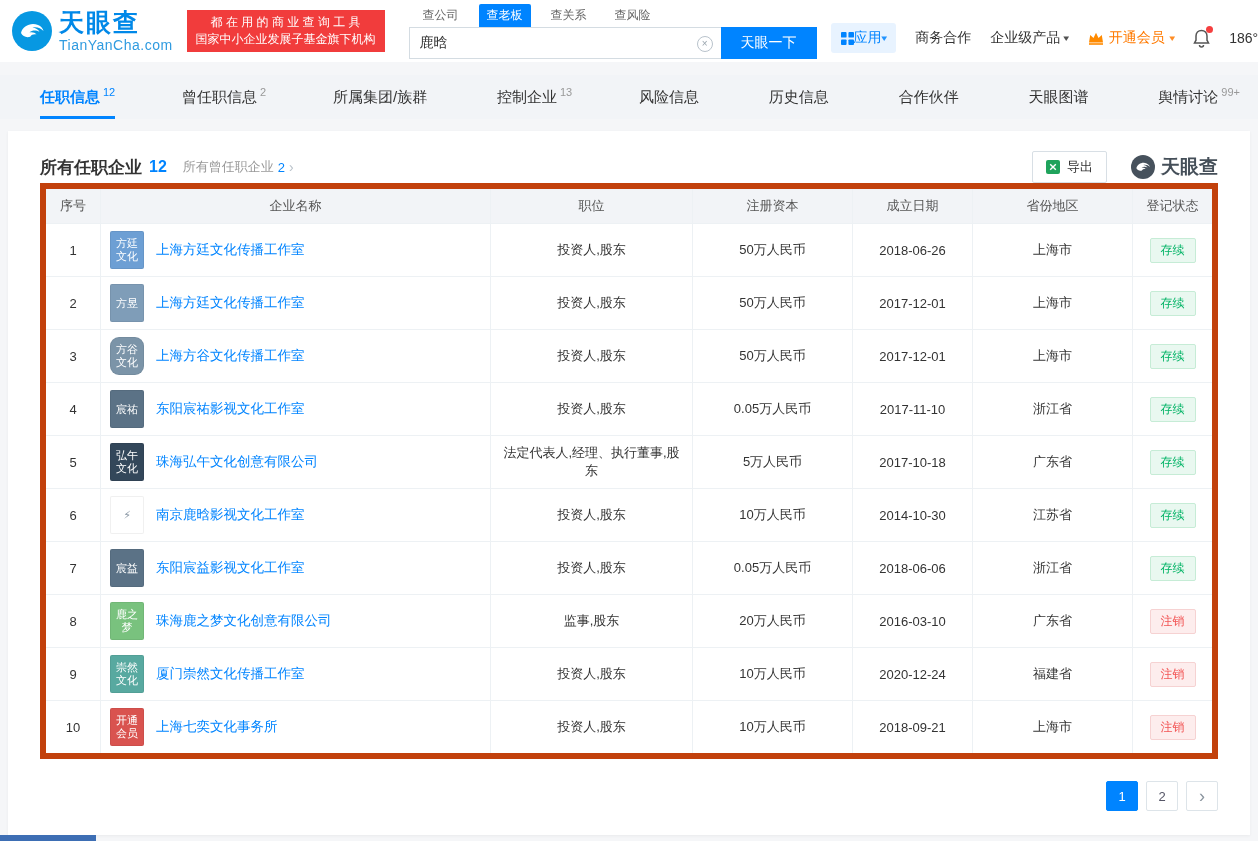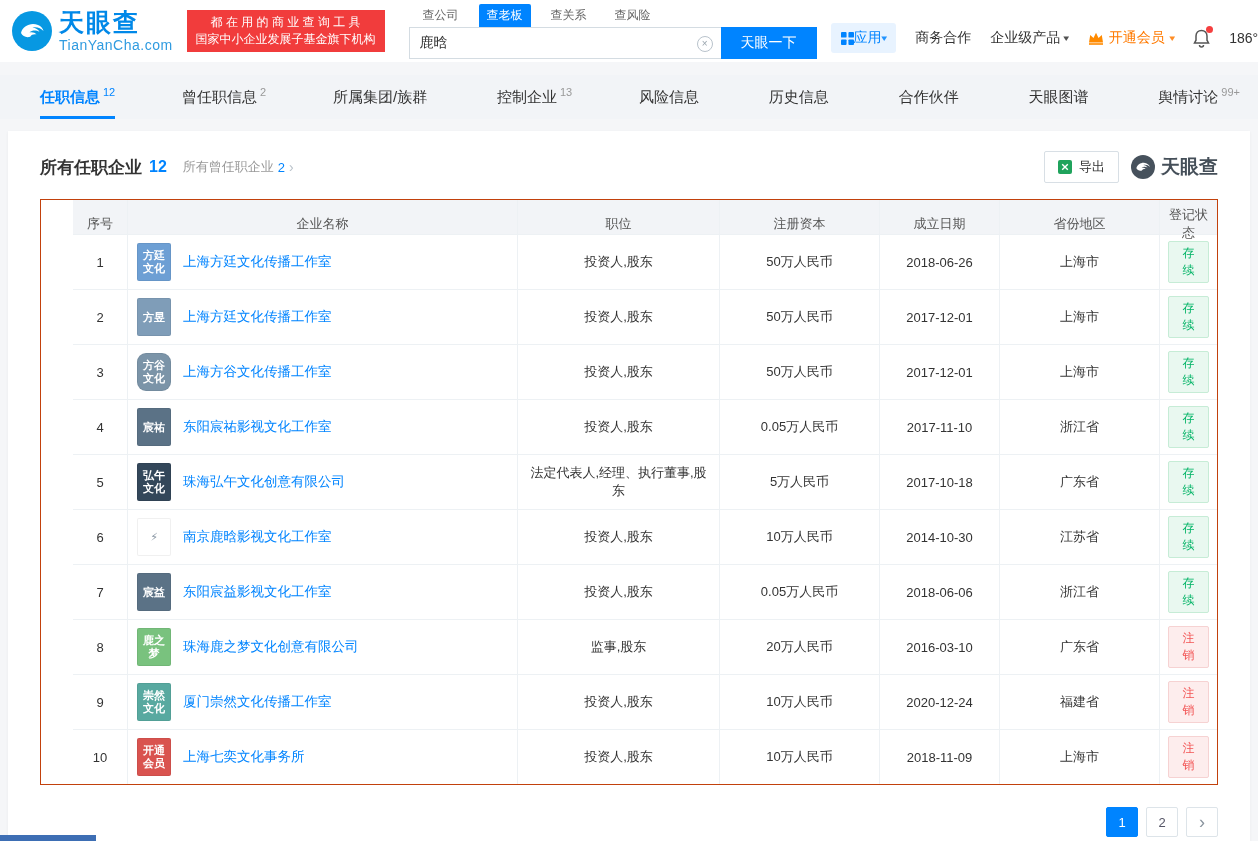--- a/index.html
+++ b/index.html
@@ -76,43 +76,43 @@
   .card {
     margin:12px 8px 0; background:#fff; min-height:702px;
     padding:20px 32px 24px; box-shadow:0 1px 3px rgba(0,0,0,.05);
   }
   .card-head { display:flex; align-items:center; }
   .main-title { font-size:17px; font-weight:bold; color:#333; }
   .main-count { font-size:16px; font-weight:bold; color:#0084ff; margin-left:7px; }
   .sub-link { margin-left:16px; color:#999; font-size:13px; display:inline-flex; align-items:center; gap:4px; cursor:pointer; }
   .sub-count { color:#0084ff; }
   .sub-arrow { color:#b9c2ca; font-size:14px; }
-  .head-right { margin-left:auto; display:flex; align-items:center; gap:12px; }
+  .head-right { margin-left:auto; display:flex; align-items:center; gap:24px; }
   .export-btn {
     display:flex; align-items:center; gap:7px; background:#fff;
     border:1px solid #d8dfe5; border-radius:2px; padding:6px 13px;
     font-size:13px; color:#333; cursor:pointer; font-family:inherit;
   }
   .watermark { display:flex; align-items:center; gap:6px; font-size:19px; font-weight:bold; color:#454f59; }
   
-  .ptable { margin-top:16px; border:1px solid #c2410c;padding-left:32px; }
+  .ptable { border:6px solid #c2410c; }
   .thead, .tr { display:grid; grid-template-columns:55px 390px 202px 160px 120px 160px 1fr; }
   .thead { background:#f2f4f7; height:34px; font-size:13px; color:#555; }
   .th, .td {
     display:flex; align-items:center; justify-content:center;
     border-right:1px solid #edf1f4; padding:6px 8px; text-align:center;
   }
   .th:last-child, .td:last-child { border-right:none; }
   .tr { border-top:1px solid #edf1f4; min-height:53px; font-size:13px; color:#333; background:#fff; }
   .c-name { justify-content:flex-start; gap:12px; padding-left:9px; text-align:left; }
   .co-logo {
     width:34px; height:38px; border-radius:2px; flex:none;
     display:flex; align-items:center; justify-content:center;
     font-size:11px; line-height:13px; text-align:center;
-    padding:0 5px; border:1px solid rgba(0,0,0,.06); word-break:break-all;font-weight:bold;
+    padding:0 5px; border:1px solid rgba(0,0,0,.06); word-break:break-all;
   }
   .co-name { color:#0084ff; text-decoration:none; cursor:pointer; font-size:13.5px; }
   .badge { padding:3px 10px; border-radius:2px; font-size:12px; }
   .badge.ok  { color:#00b365; background:#e9f8f0; border:1px solid #c6ecd6; }
   .badge.off { color:#f25555; background:#fdeded; border:1px solid #f6d2d2; }
   
   .pagination { display:flex; justify-content:flex-end; gap:8px; margin-top:22px; }
   .page {
     min-width:32px; height:30px; display:flex; align-items:center; justify-content:center;
     border:1px solid #dde4e9; border-radius:2px; background:#fff;
@@ -432,21 +432,21 @@
       </div>
 
       <div class="tr">
         <div class="td">10</div>
         <div class="td c-name">
           <span class="co-logo" style="background: rgb(217, 83, 79); color: rgb(255, 255, 255);">开通会员</span>
           <a class="co-name">上海七奕文化事务所</a>
         </div>
         <div class="td">投资人,股东</div>
         <div class="td">10万人民币</div>
-        <div class="td">2018-11-09</div>
+        <div class="td">2018-09-21</div>
         <div class="td">上海市</div>
         <div class="td">
           <span class="badge off">注销</span>
         </div>
       </div>
 
   </div>
 
   <div class="pagination">
 

